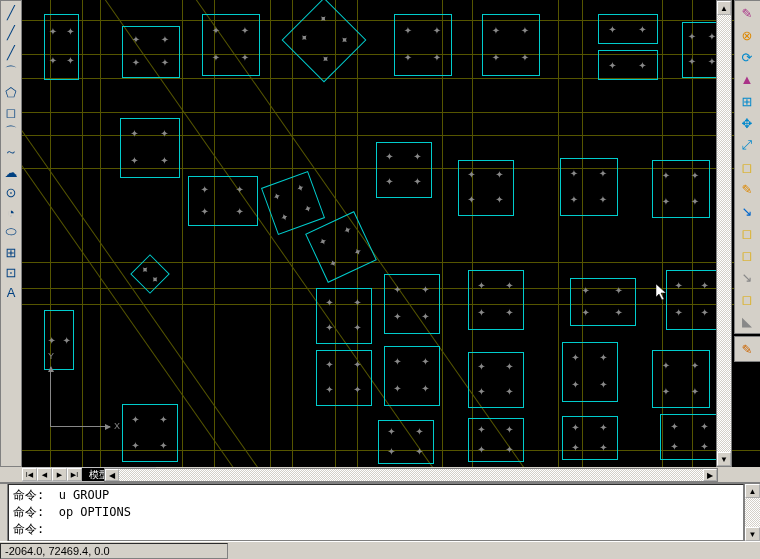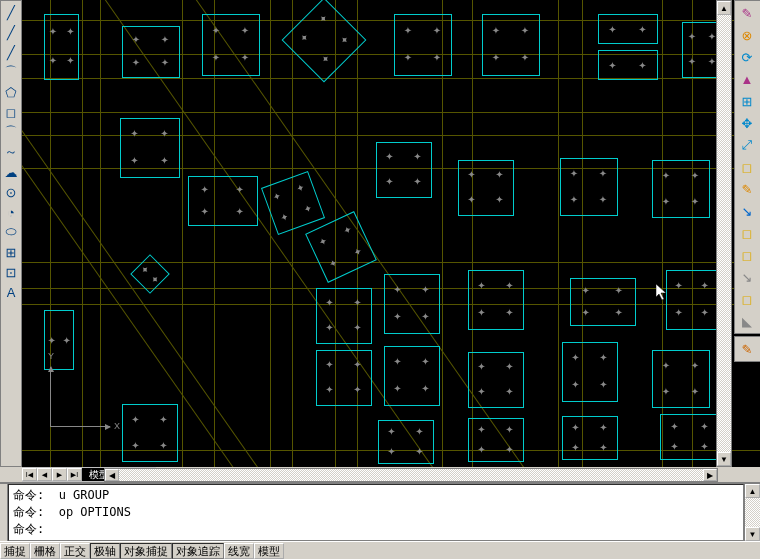--- a/index.html
+++ b/index.html
@@ -356,23 +356,14 @@
 命令:  op OPTIONS
 命令: </div>
   <div class="sbv">
     <div class="sb-btn">▲</div>
       <div class="sb-track"></div>
       <div class="sb-btn">▼</div>
   </div>
 </div>
 
 <div class="statusbar">
-  <div id="sbtns" style="display:flex">
-      <div class="sbtn">捕捉</div>
-      <div class="sbtn">柵格</div>
-      <div class="sbtn">正交</div>
-      <div class="sbtn pressed">极轴</div>
-      <div class="sbtn pressed">对象捕捉</div>
-      <div class="sbtn pressed">对象追踪</div>
-      <div class="sbtn">线宽</div>
-      <div class="sbtn">模型</div>
-    </div>
+  <div class="coords">-2064.0,  72469.4, 0.0</div>
 </div>
 
 </body></html>

